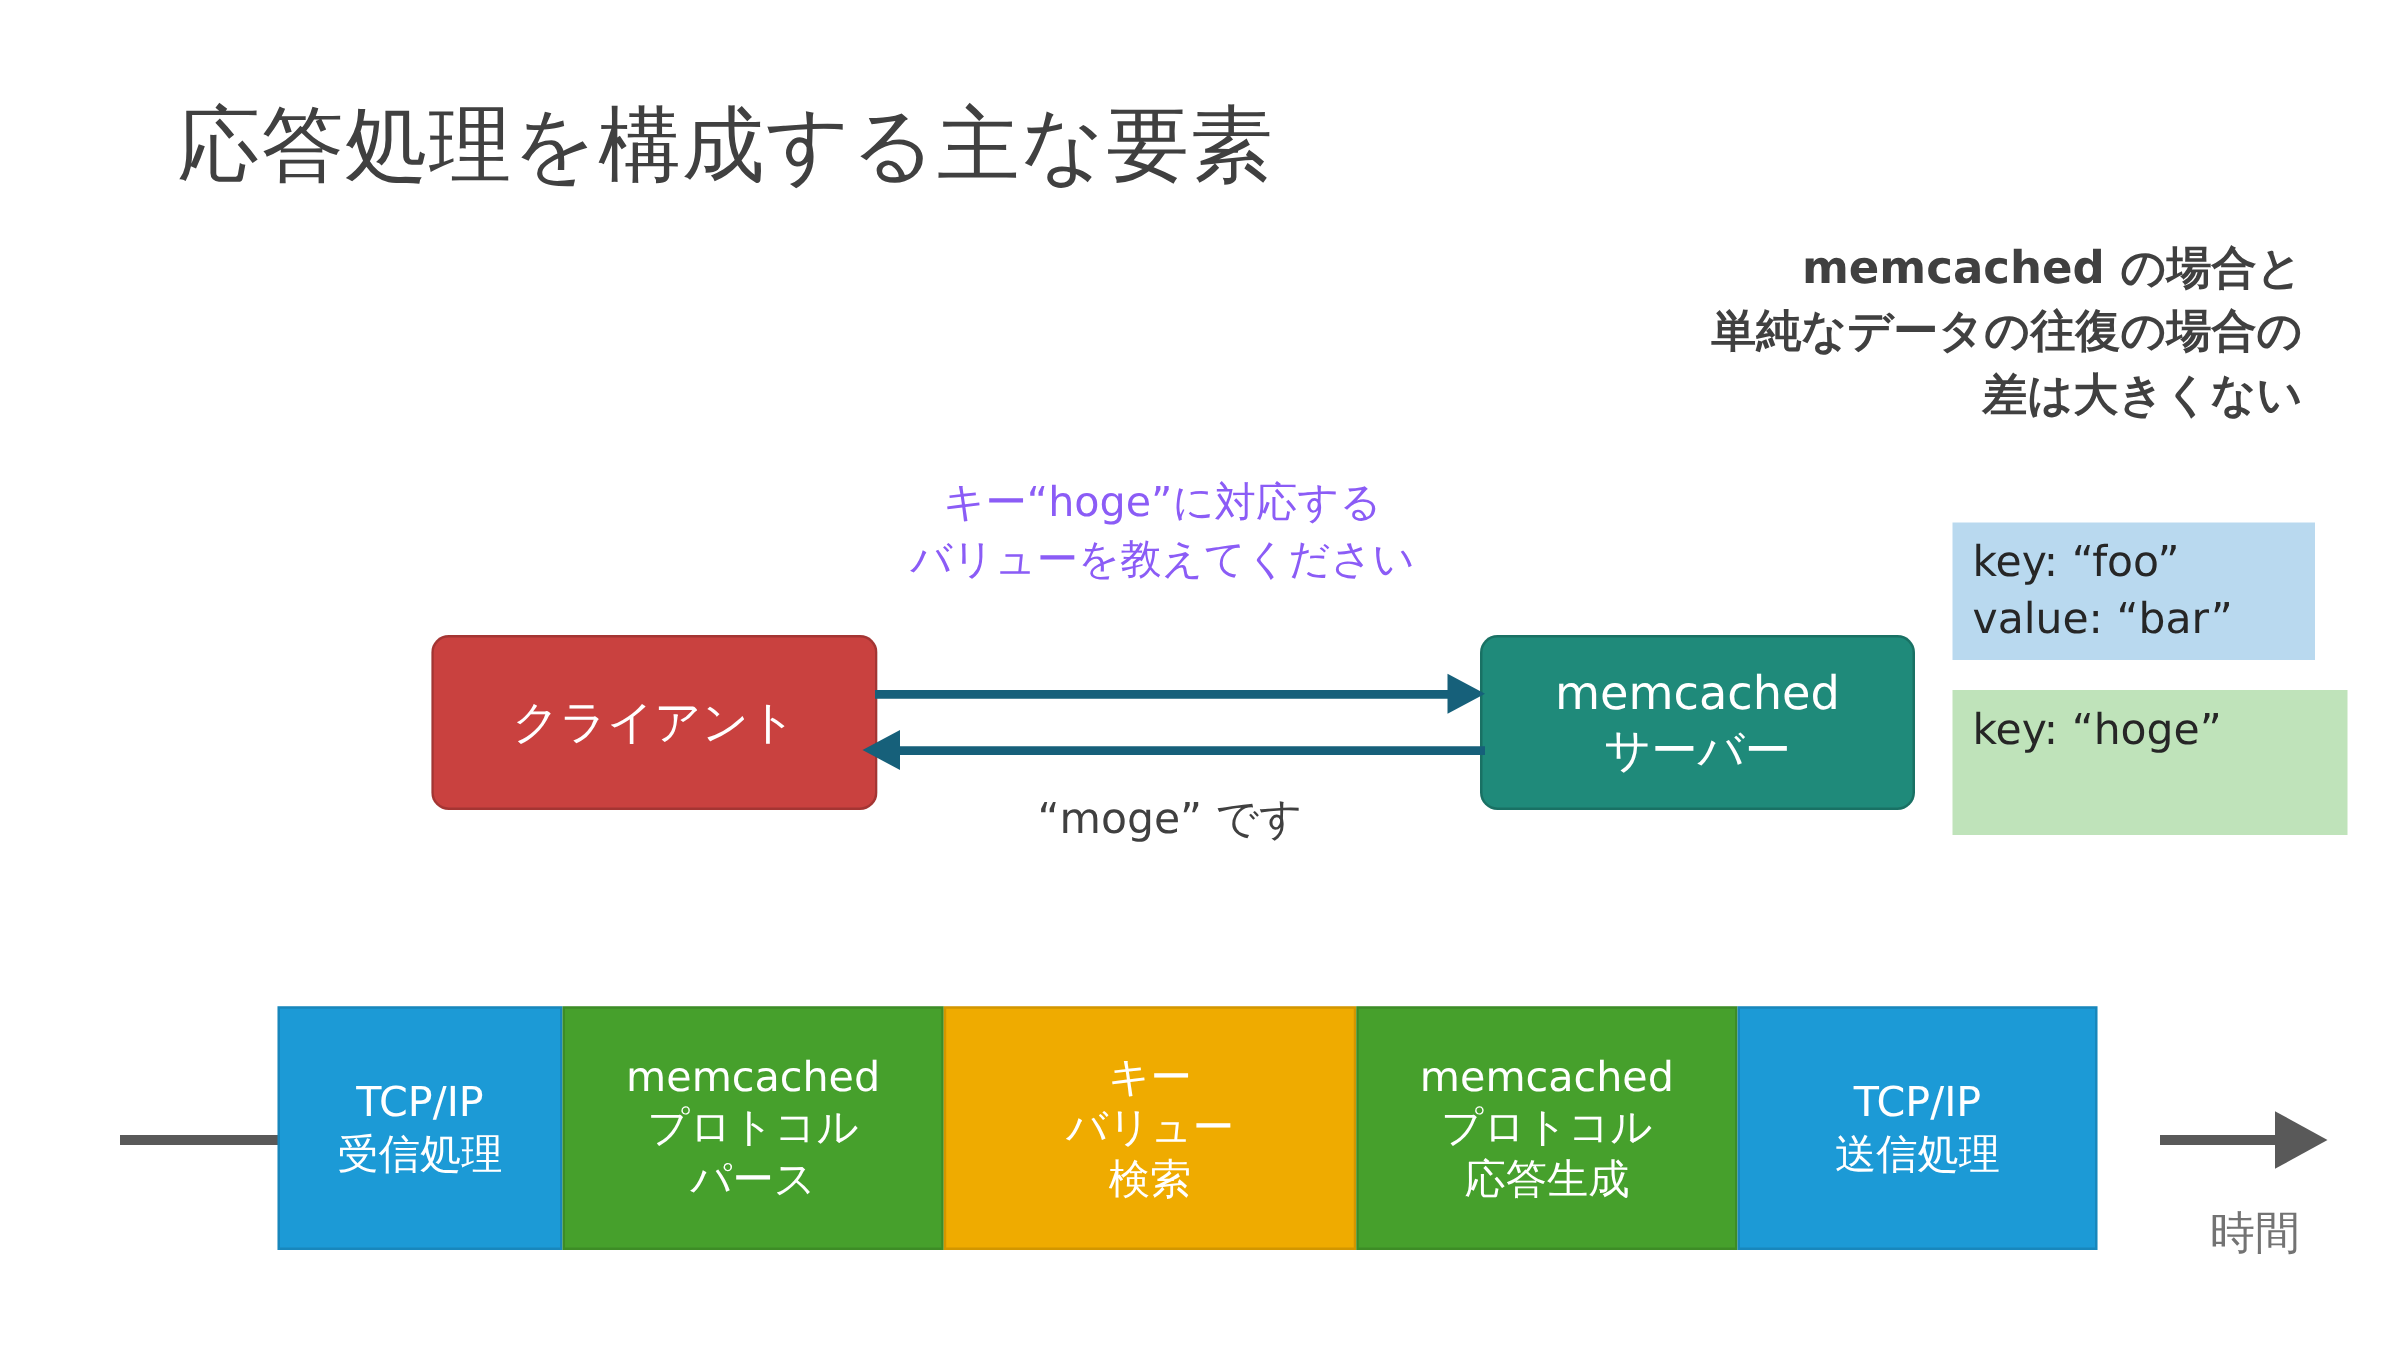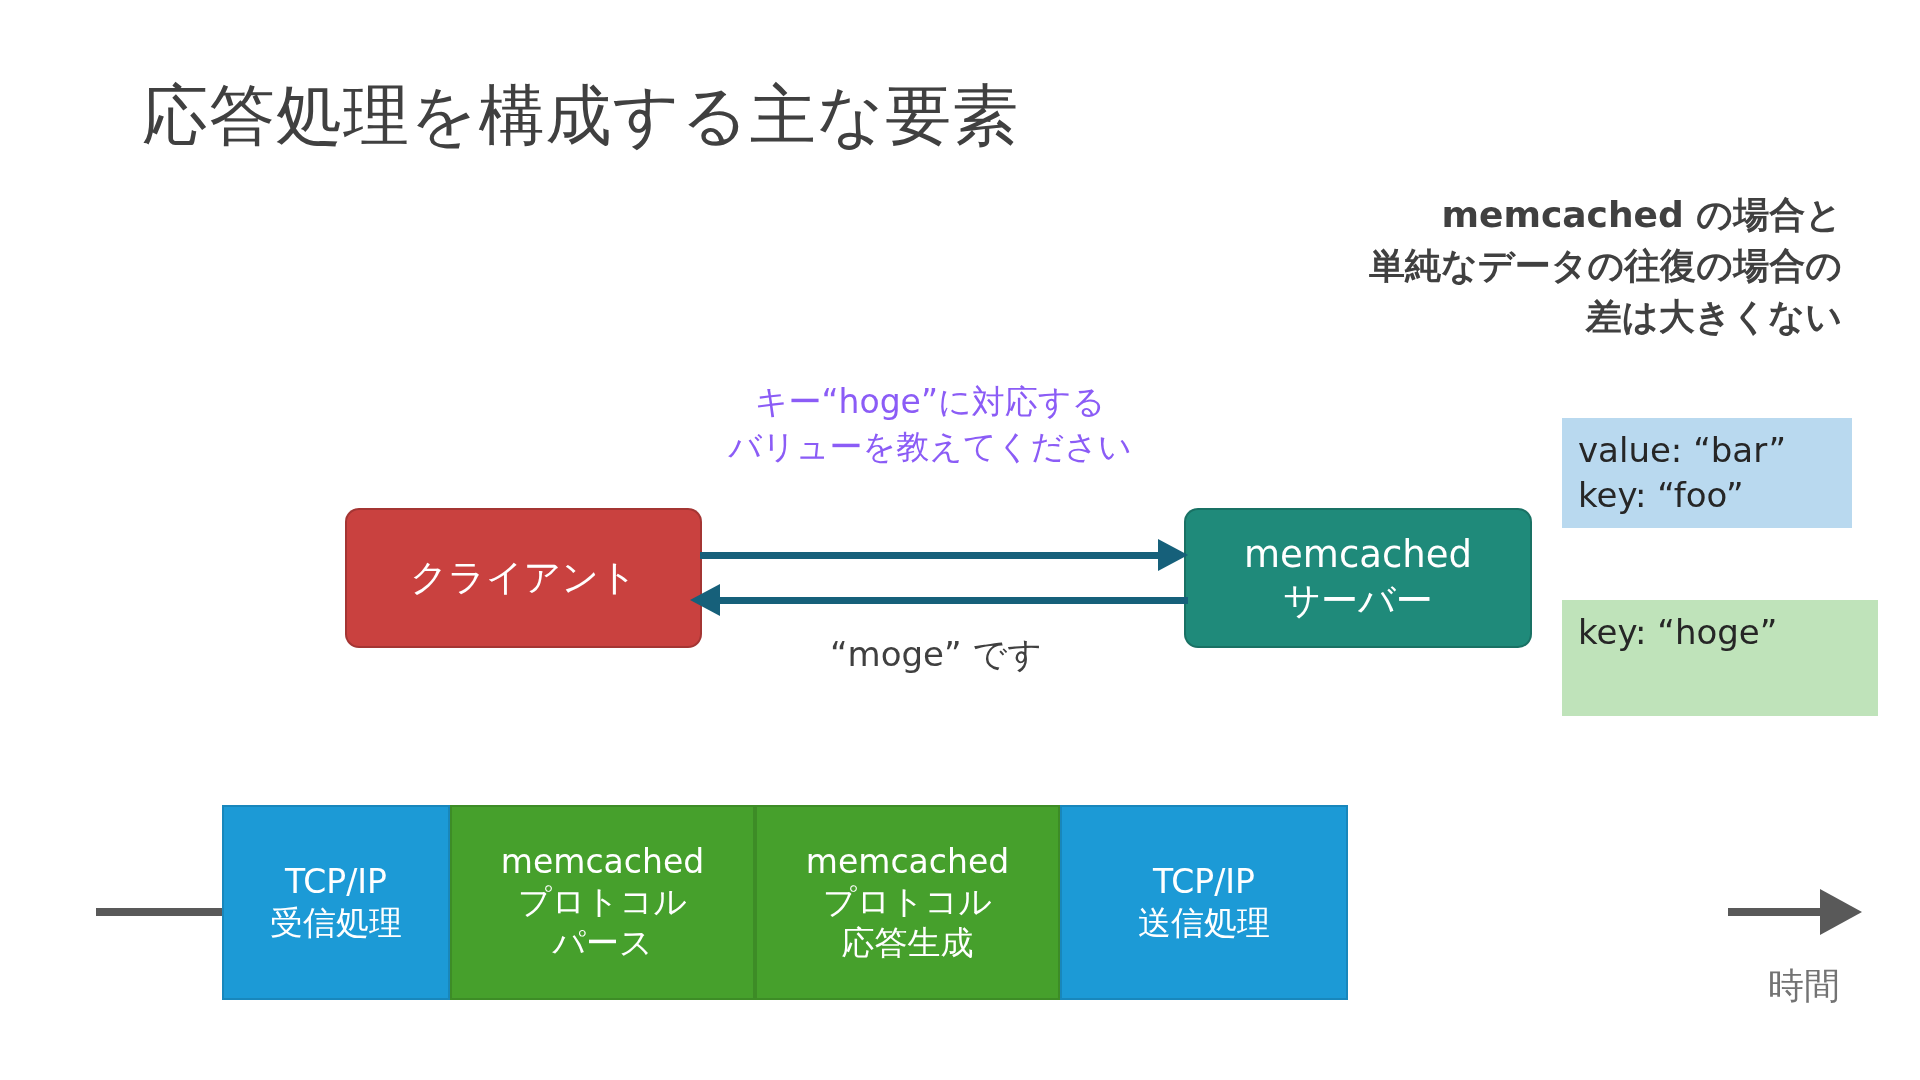--- a/index.html
+++ b/index.html
@@ -136,21 +136,21 @@
   }
   #kv-foo {
     left: 1562px;
     top: 418px;
     width: 290px;
     height: 110px;
     background: #b9d9ef;
   }
   #kv-hoge {
     left: 1562px;
-    top: 600px;
+    top: 552px;
     width: 316px;
     height: 116px;
     background: #bfe3ba;
   }
 
   
   #timeline-strip {
     position: absolute;
     left: 222px;
     top: 805px;
@@ -226,37 +226,40 @@
 
 <div class="flow-arrow-line" id="arrow-request-line"></div>
 <div id="arrow-request-head"></div>
 <div class="flow-arrow-line" id="arrow-response-line"></div>
 <div id="arrow-response-head"></div>
 
 <div id="response-caption">“moge” です</div>
 
 <div class="kv-card" id="kv-foo">
   <div>
+    <div>key: “foo”</div>
     <div>value: “bar”</div>
-    <div>key: “foo”</div>
   </div>
 </div>
 <div class="kv-card" id="kv-hoge">
   <div>
     <div>key: “hoge”</div>
   </div>
 </div>
 
 <div id="timeline-in-line"></div>
 <div id="timeline-strip">
     <div class="stage" style="background: rgb(28, 154, 214); width: 228px;"><span>TCP/IP
 受信処理</span></div>
     <div class="stage" style="background: rgb(70, 160, 44); width: 305px;"><span>memcached
 プロトコル
 パース</span></div>
+    <div class="stage" style="background: rgb(239, 171, 0); width: 330px;"><span>キー
+バリュー
+検索</span></div>
     <div class="stage" style="background: rgb(70, 160, 44); width: 305px;"><span>memcached
 プロトコル
 応答生成</span></div>
     <div class="stage" style="background: rgb(28, 154, 214); width: 288px;"><span>TCP/IP
 送信処理</span></div>
   </div>
 <div id="timeline-out-line"></div>
 <div id="timeline-out-head"></div>
 <div id="time-label">時間</div>
 

